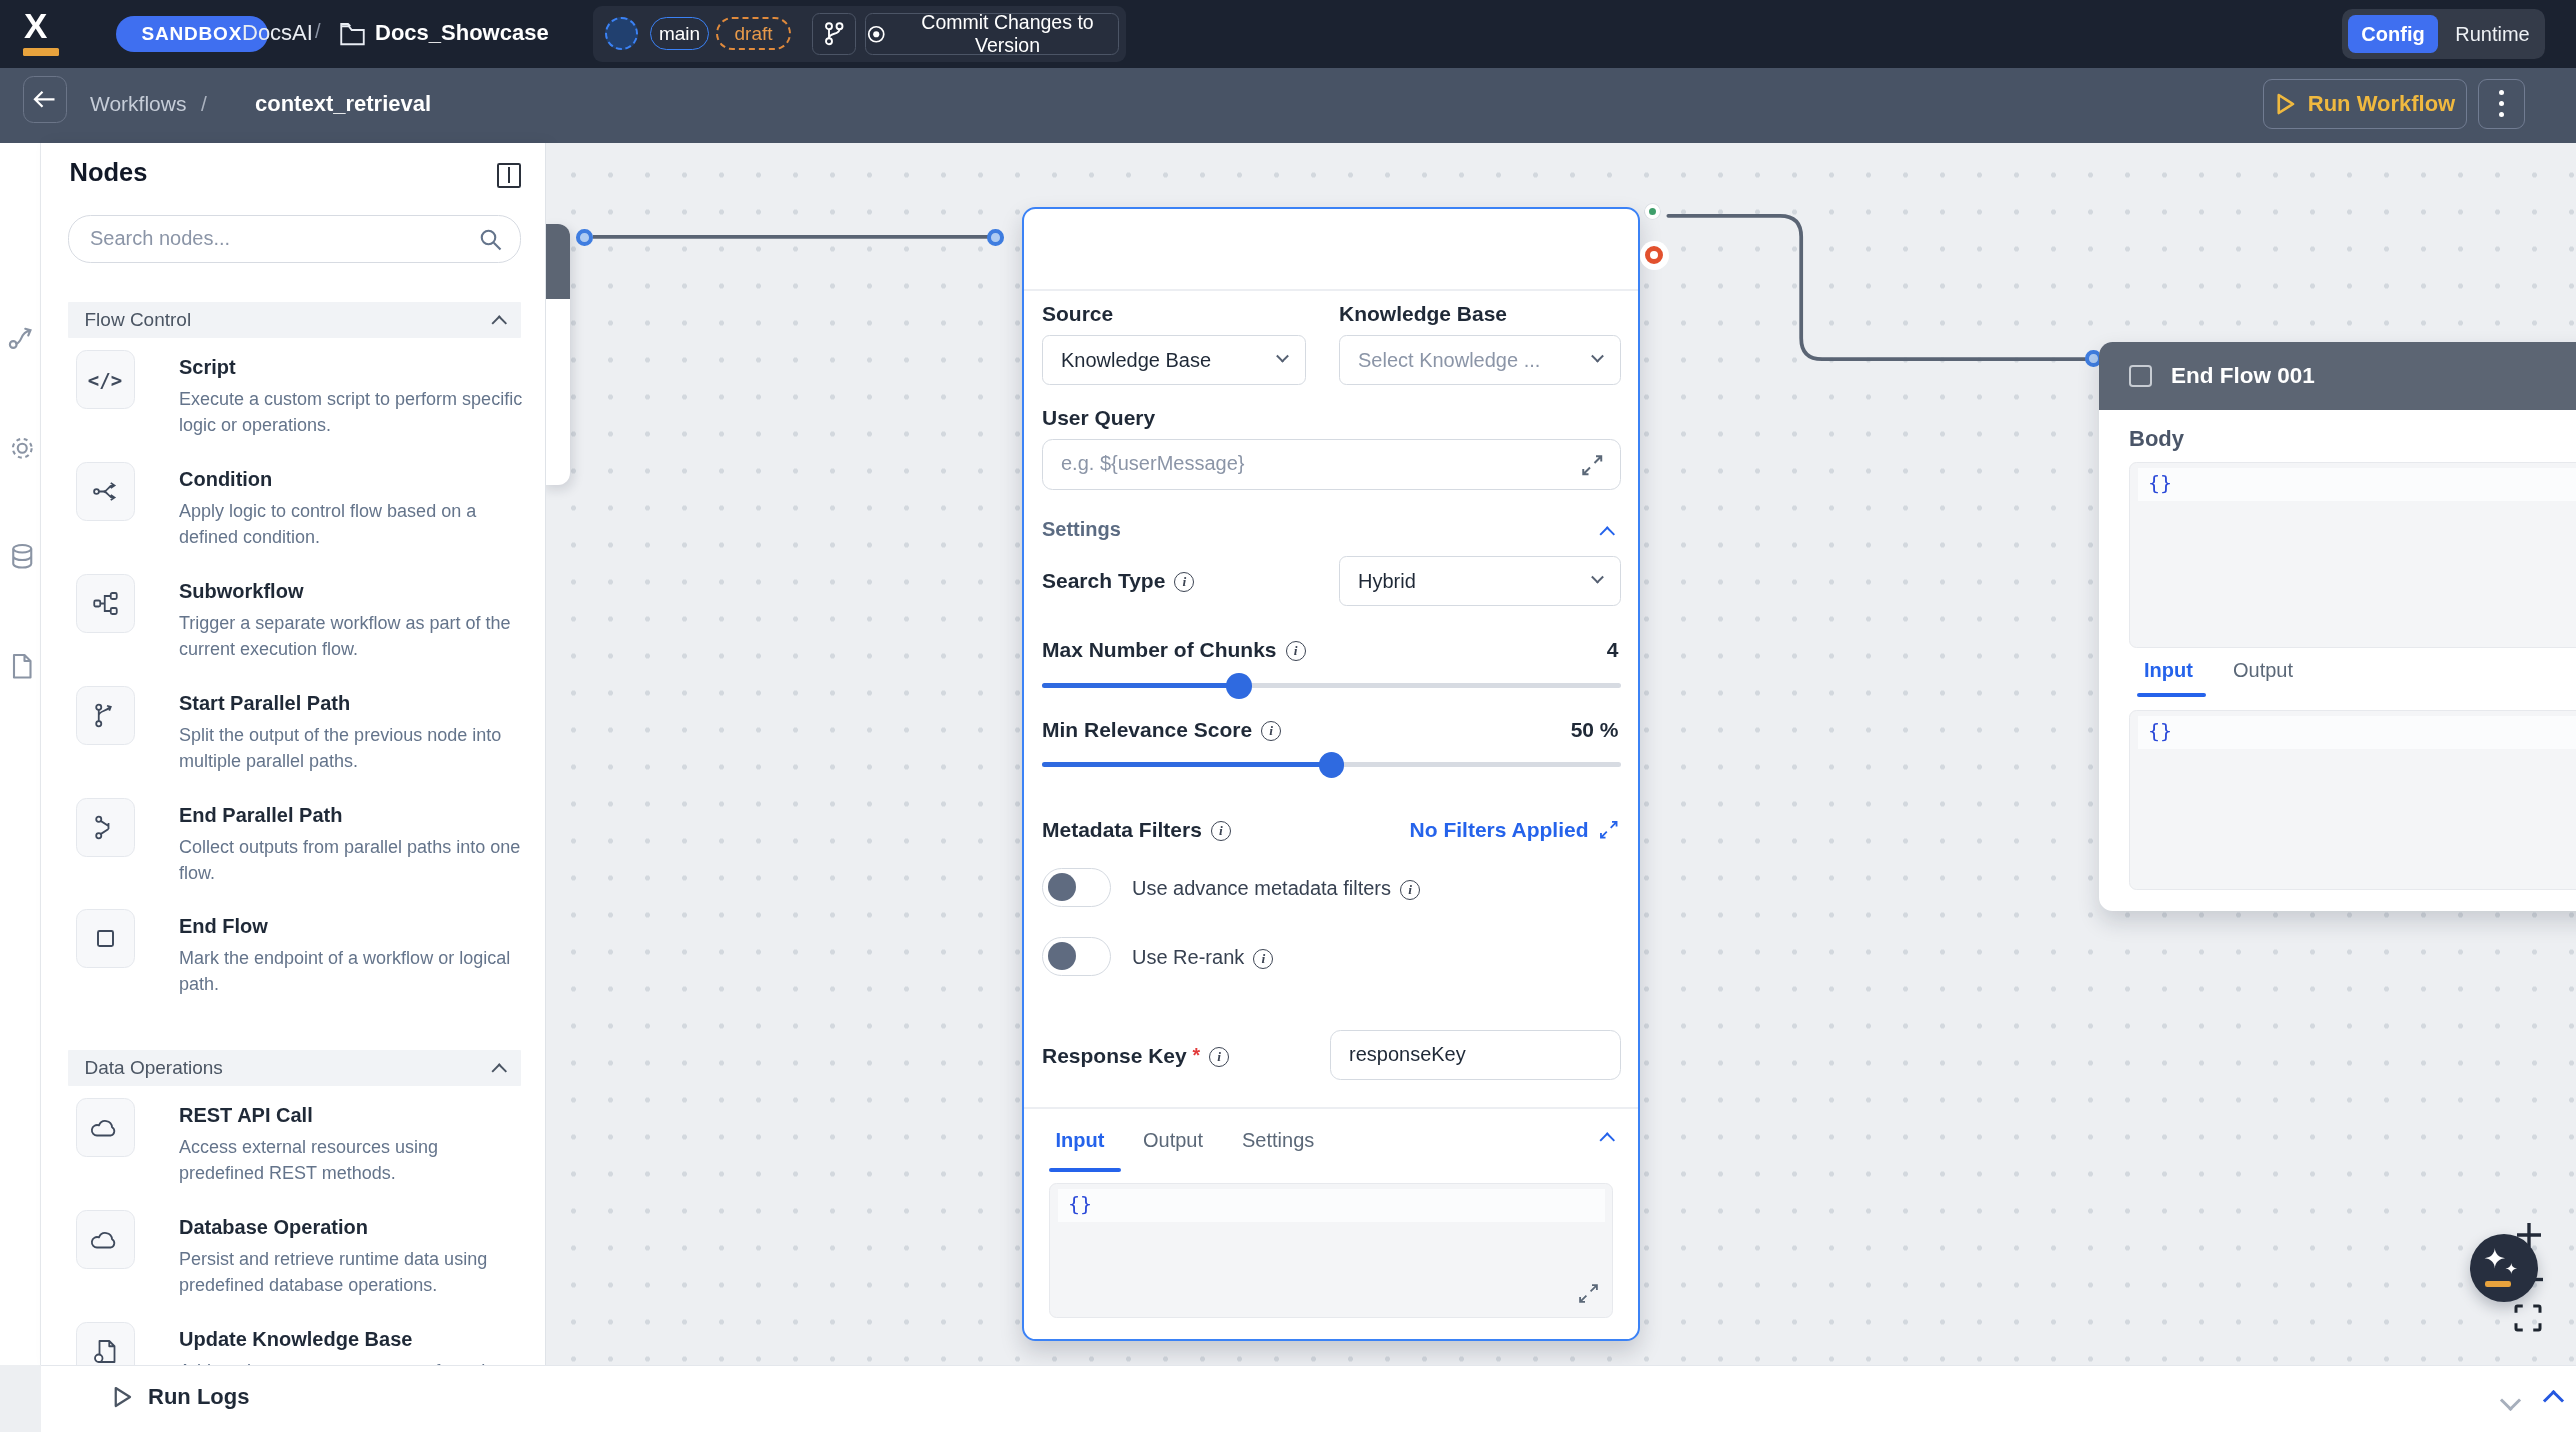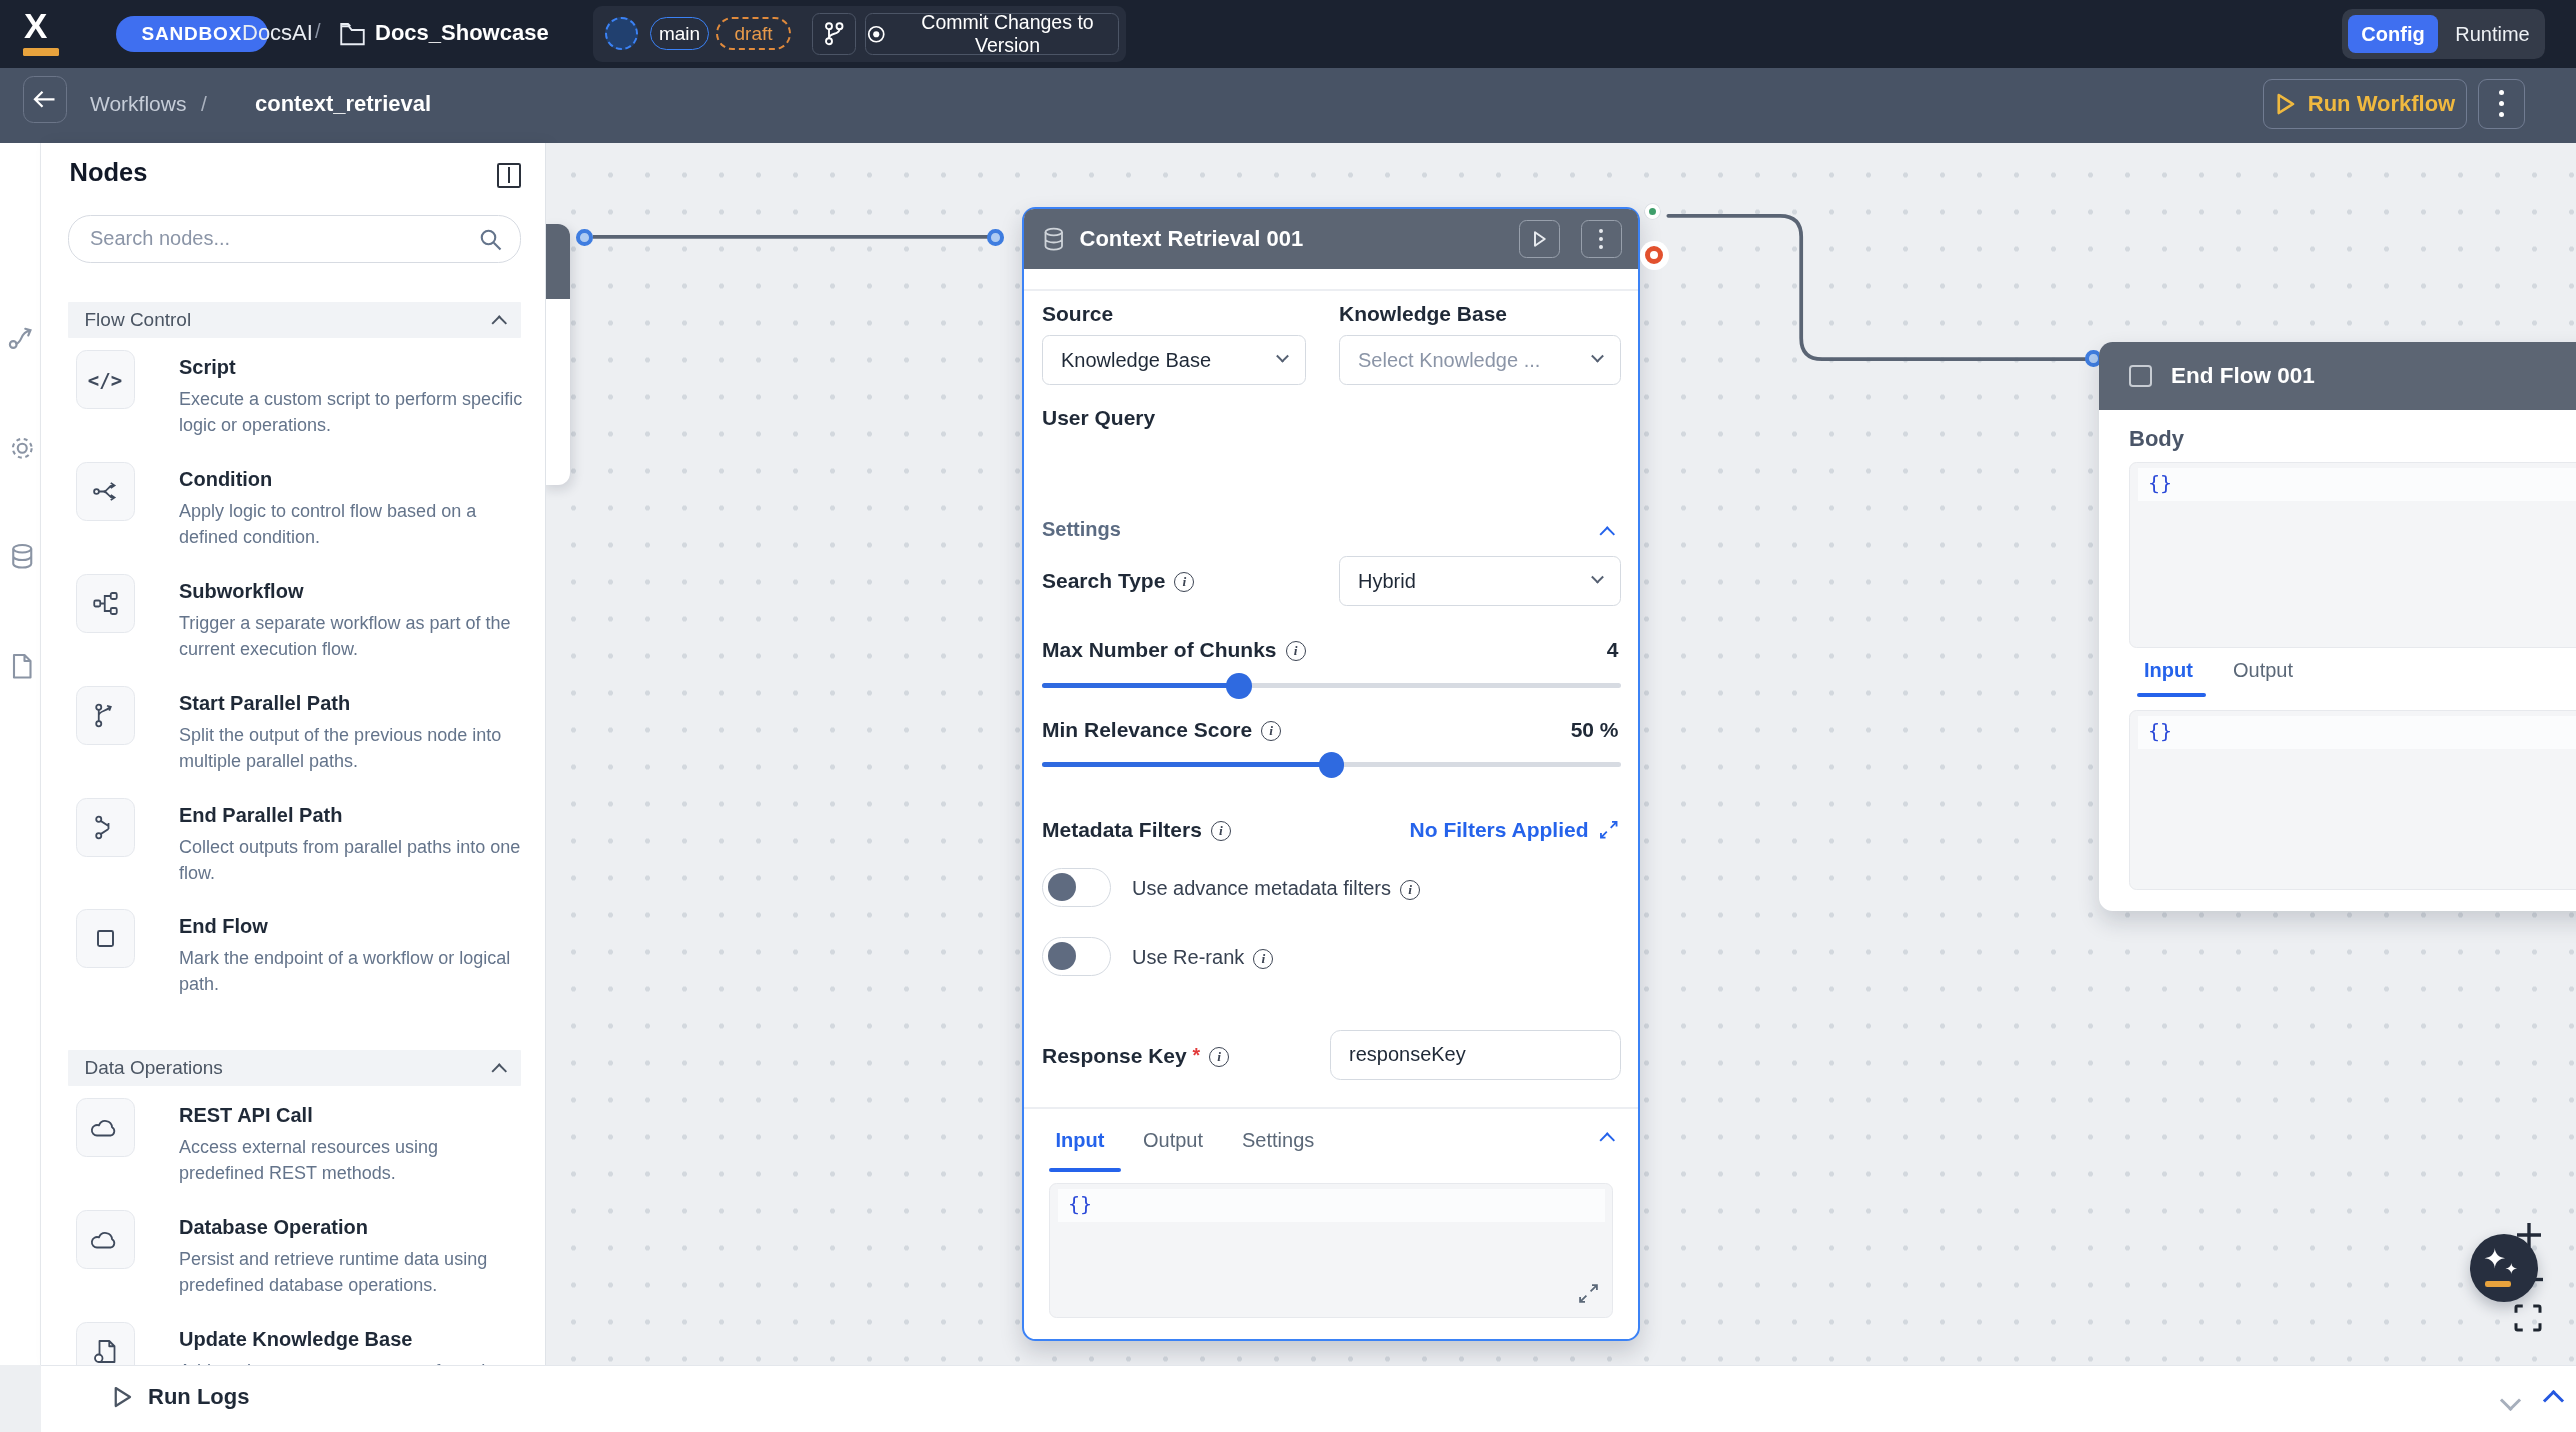--- a/index.html
+++ b/index.html
@@ -339,53 +339,43 @@
     <path d="M1495 97 H1644 Q1672 97 1672 125 V260 Q1672 288 1700 288 H2050" fill="none" stroke="#5a6474" stroke-width="5" stroke-linecap="round"></path>
   </svg>
 
   <div class="sliver">
     <div class="shead"></div>
   </div>
   <span class="cdot" style="left:30px; top:86px"></span>
   <span class="cdot" style="left:441px; top:86px"></span>
 
   <section class="retr-node">
-    <div class="nodehead">
-      <svg width="25.5" height="27" viewBox="0 0 34 36">
-          <ellipse cx="17" cy="8" rx="11" ry="4.5" fill="none" stroke="#cfd4da" stroke-width="2.4"></ellipse>
-          <path d="M6 8 v19 c0 2.5 4.9 4.5 11 4.5 s11 -2 11 -4.5 v-19 M6 17.5 c0 2.5 4.9 4.5 11 4.5 s11 -2 11 -4.5" fill="none" stroke="#cfd4da" stroke-width="2.4"></path>
-        </svg>
-      <span class="htitle">Context Retrieval 001</span>
-      <span style="flex:1"></span>
-      <button class="hbtn">
-        <svg width="15" height="18" viewBox="0 0 20 24">
-            <path d="M4 3 L17 12 L4 21 Z" fill="none" stroke="#e8ebef" stroke-width="2.6" stroke-linejoin="round"></path>
-          </svg>
-      </button>
-      <button class="hbtn" style="margin-left:7.5px">
-        <span class="hdot"></span>
-          <span class="hdot"></span>
-          <span class="hdot"></span>
-      </button>
-    </div>
 
     <div class="divider" style="top:80px"></div>
 
     <span class="fldlbl" style="left:18px; top:93px">Source</span>
     <span class="fldlbl" style="left:315px; top:93px">Knowledge Base</span>
     <div class="drop" style="left:18px; top:126px; width:264px">
       <span>Knowledge Base</span>
       <span class="chev"></span>
     </div>
     <div class="drop" style="left:315px; top:126px; width:282px">
       <span class="ph">Select Knowledge ...</span>
       <span class="chev"></span>
     </div>
 
     <span class="fldlbl" style="left:18px; top:197px">User Query</span>
+    <div class="txtinput" style="left:18px; top:230px; width:579px; height:51px">
+      <input placeholder="e.g. ${userMessage}" style="">
+      <span class="expand-ic" style="right:16.5px; top:13.5px">
+        <svg width="22.5" height="22.5" viewBox="0 0 30 30">
+            <path d="M18 12 L27 3 M20 3 h7 v7 M12 18 L3 27 M3 20 v7 h7" fill="none" stroke="#5b6878" stroke-width="2.6"></path>
+          </svg>
+      </span>
+    </div>
 
     <span class="seclbl" style="left:18px; top:309px">Settings</span>
     <span class="chev up" style="position:absolute; left:578px; top:317px; border-color:#2563eb"></span>
 
     <span class="fldlbl" style="left:18px; top:360px"><span>Search Type</span><span class="infoi">i</span></span>
     <div class="drop" style="left:315px; top:347px; width:282px">
       <span>Hybrid</span>
       <span class="chev"></span>
     </div>
 

